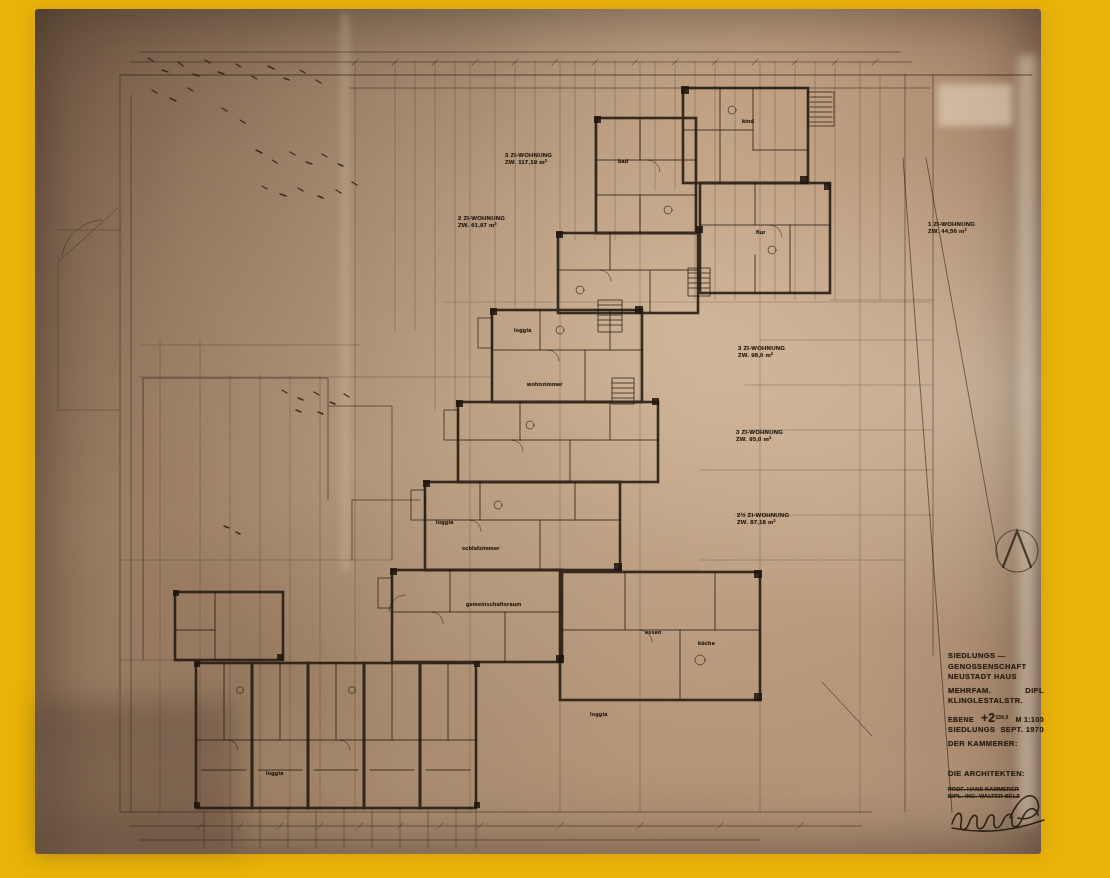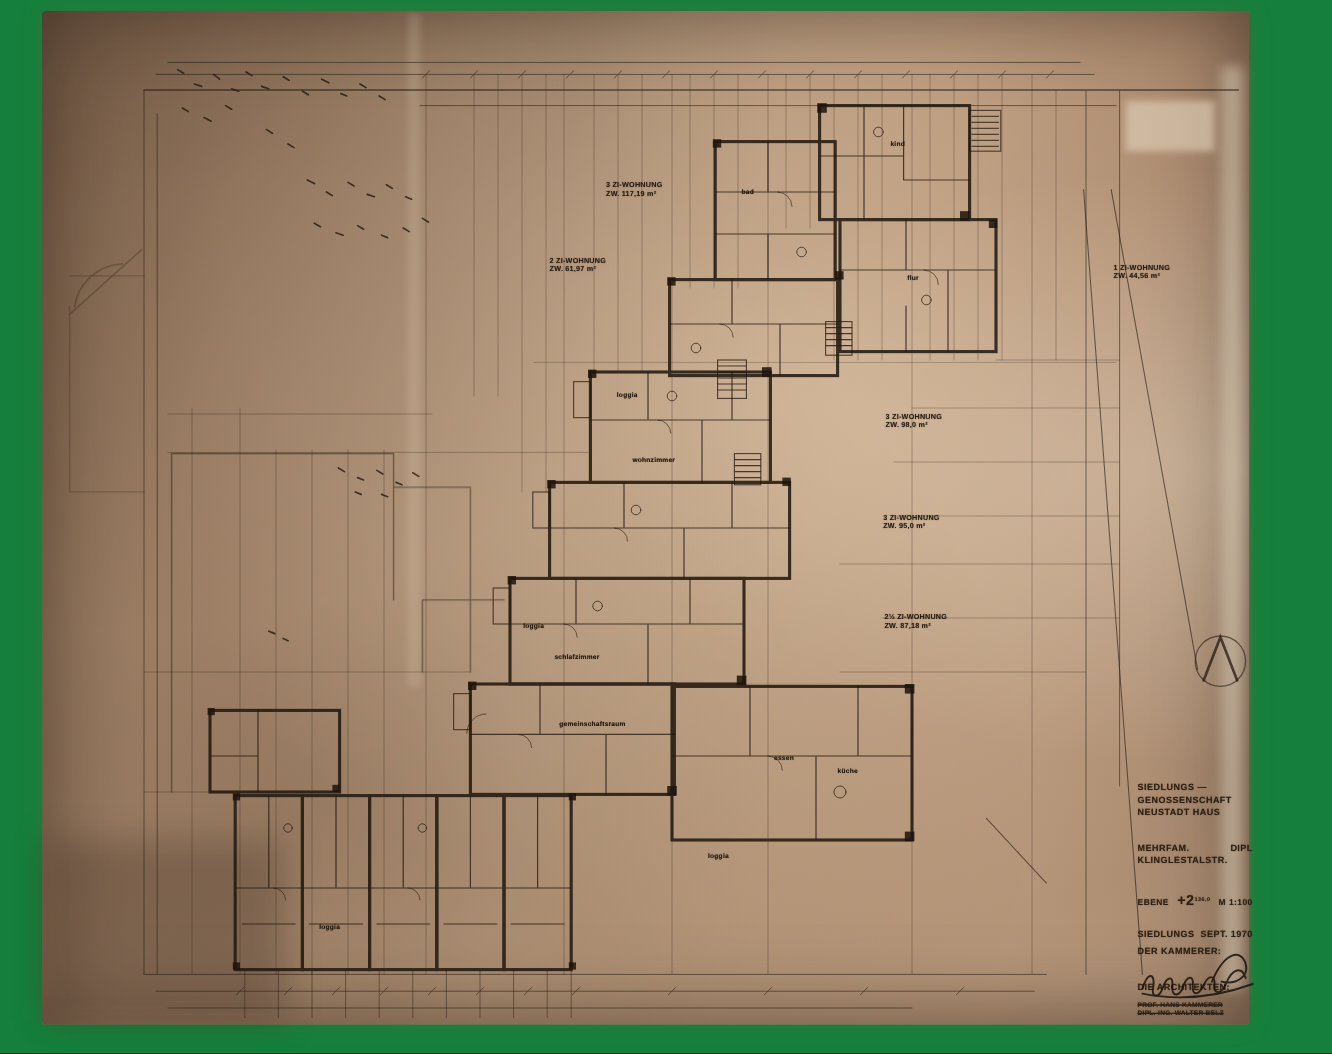--- a/index.html
+++ b/index.html
@@ -1,16 +1,16 @@
 <!DOCTYPE html>
 <html><head>
 <meta charset="utf-8">
 <style>
   html,body{margin:0;padding:0;background:#000;}
-  .stage{position:relative;width:1110px;height:878px;background:#15803d;overflow:hidden;
+  .stage{position:relative;width:1110px;height:878px;background:#eab308;overflow:hidden;
          font-family:"Liberation Sans",sans-serif;}
   
   .paper{position:absolute;left:35px;top:9px;width:1006px;height:845px;border-radius:3px;
     background:
       radial-gradient(ellipse at 62% 38%, rgba(238,216,190,.38), transparent 62%),
       radial-gradient(ellipse at 20% 78%, rgba(58,38,26,.28), transparent 55%),
       radial-gradient(ellipse at 99% 45%, rgba(248,238,218,.34), transparent 38%),
       radial-gradient(ellipse at 5% 5%, rgba(48,30,20,.38), transparent 42%),
       radial-gradient(ellipse at 90% 96%, rgba(224,199,168,.28), transparent 50%),
       radial-gradient(ellipse at 45% 8%, rgba(70,48,32,.18), transparent 40%),
@@ -27,21 +27,21 @@
   
   .apt-label{position:absolute;color:#2a1d12;font-size:6px;font-weight:700;line-height:7px;
     letter-spacing:.2px;text-shadow:0 0 1px rgba(42,29,18,.55);white-space:nowrap;}
   .room-label{position:absolute;color:#241a10;font-size:5.5px;font-weight:700;line-height:6px;
     letter-spacing:.2px;text-shadow:0 0 .8px rgba(36,26,16,.6);white-space:nowrap;}
   
   .title-block{position:absolute;left:948px;top:651px;width:96px;color:#2e2114;
     text-shadow:0 0 1px rgba(46,33,20,.6);}
   .tb-line{font-size:7.5px;font-weight:700;letter-spacing:.4px;line-height:10.5px;white-space:nowrap;}
   .tb-row{display:flex;justify-content:space-between;font-size:7.5px;font-weight:700;
-    letter-spacing:.4px;line-height:10.5px;margin-top:16px;}
+    letter-spacing:.4px;line-height:10.5px;}
   .tb-gap8{height:6px;} .tb-gap4{height:3px;} .tb-gap22{height:20px;}
   .level-row{align-items:flex-end;font-size:7px;}
   .level-big{font-size:12px;font-weight:700;line-height:10px;}
   .level-sup{font-size:4.5px;vertical-align:super;}
   .struck{text-decoration:line-through;font-size:5.5px;line-height:7px;letter-spacing:.2px;}
   .sig{position:absolute;left:940px;top:782px;}
 </style>
 </head>
 <body>
 

